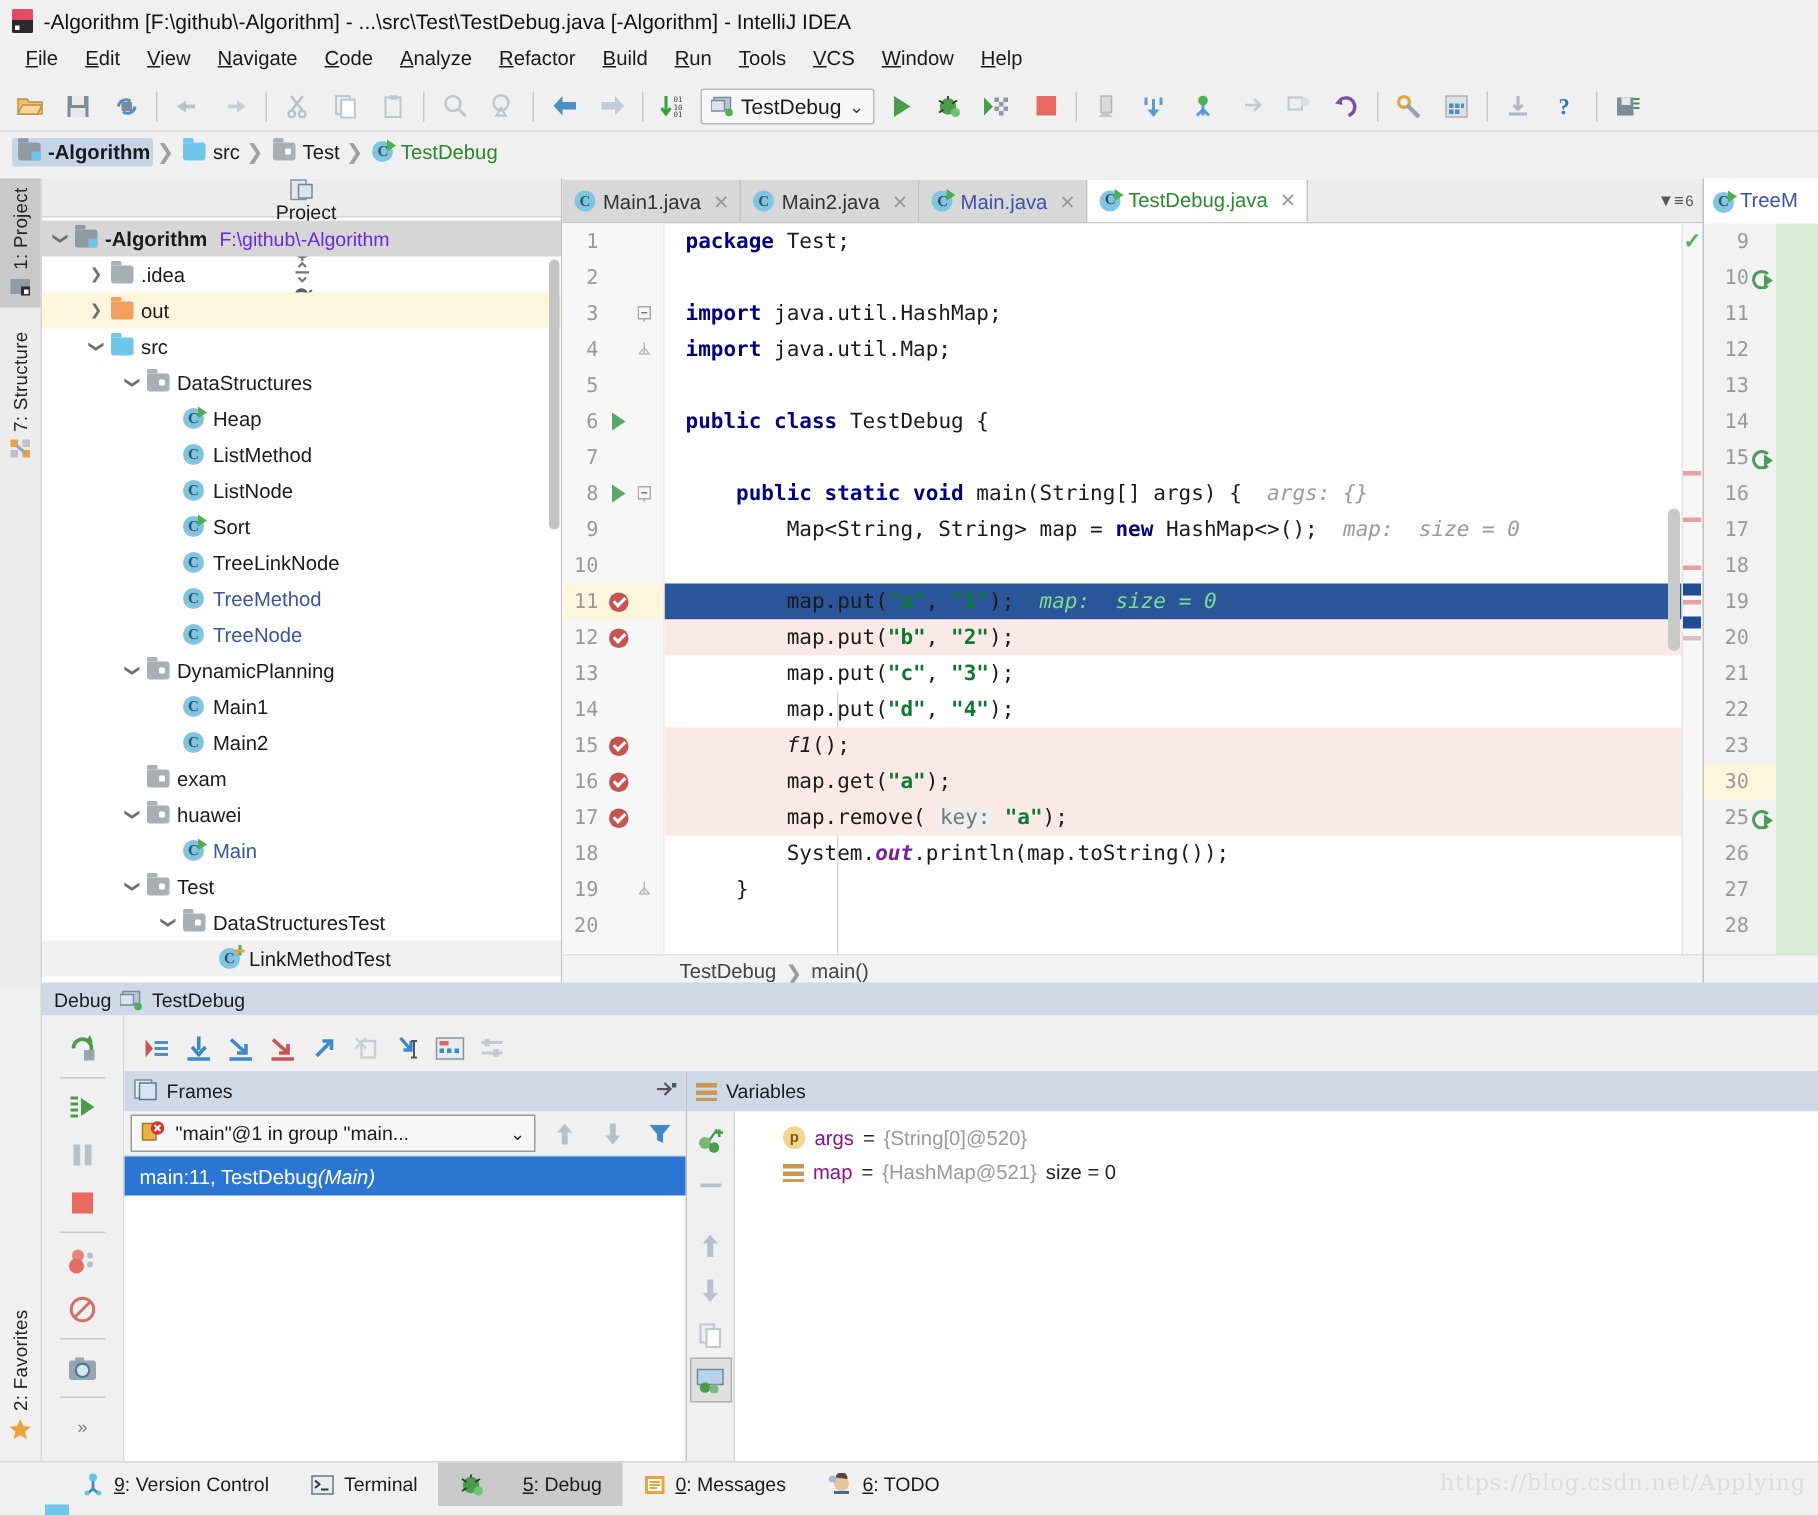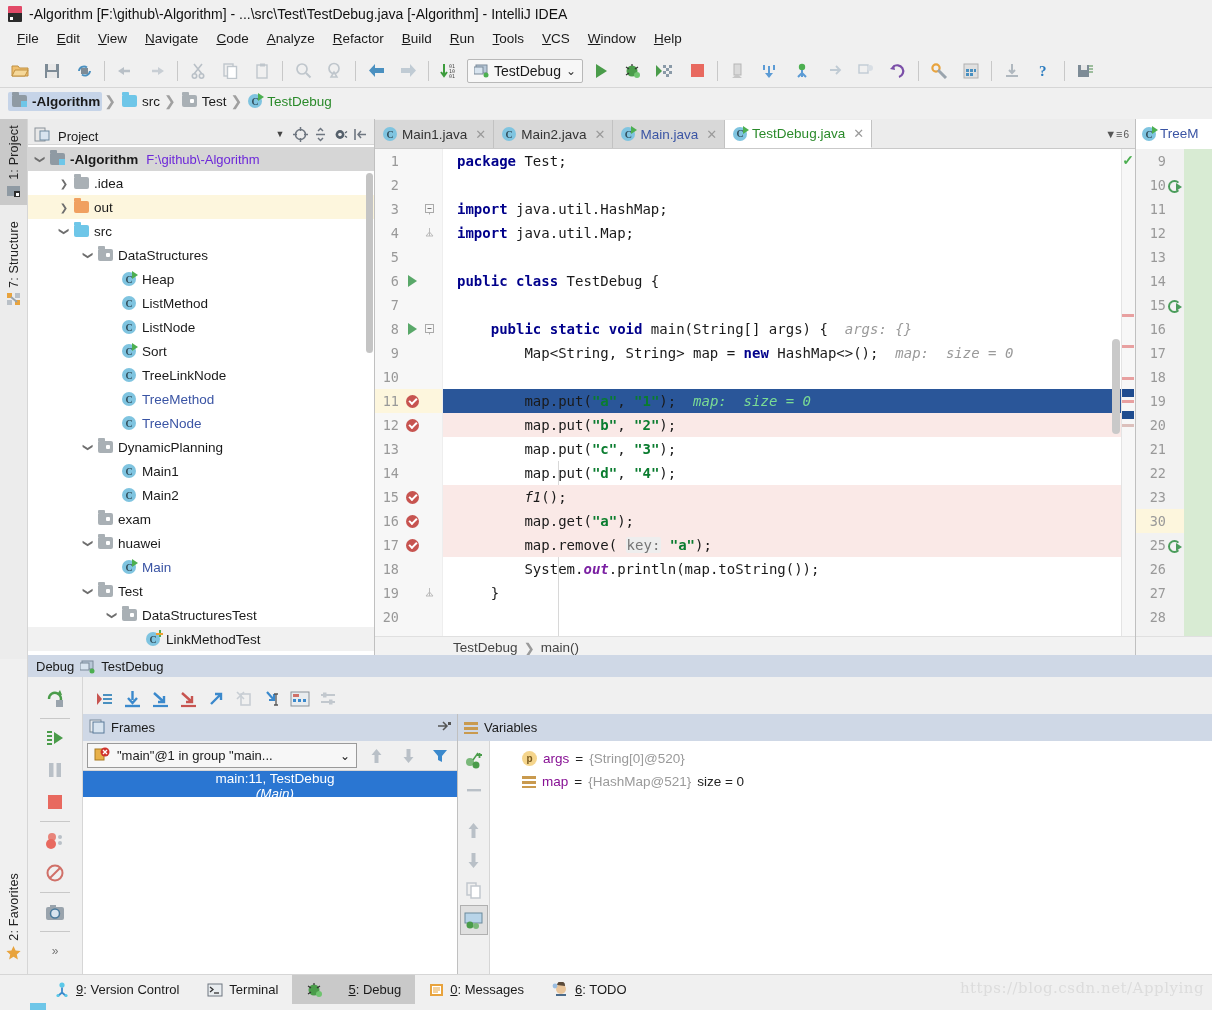--- a/index.html
+++ b/index.html
@@ -58,21 +58,21 @@
   .stripe-btn.active{background:#c9c9c9;}
   .vlabel{writing-mode:vertical-rl;transform:rotate(180deg);font-size:12.5px;color:#222;letter-spacing:0.2px;white-space:nowrap;}
 
   .left-stripe-bottom{
     position:absolute;left:0;top:659px;width:28px;height:315px;background:#f0f0f0;border-right:1px solid #d6d6d6;
     display:flex;flex-direction:column;justify-content:flex-end;align-items:center;padding-bottom:6px;
   }
 
   
   .project-panel{position:absolute;left:28px;top:119px;width:347px;height:540px;background:#fff;border-right:1px solid #c0c0c0;}
-  .panel-head{height:26px;display:flex;align-items:flex-end;background:#ececec;border-bottom:1px solid #d6d6d6;padding:0 4px;}
+  .panel-head{height:26px;display:flex;align-items:center;background:#ececec;border-bottom:1px solid #d6d6d6;padding:0 4px;flex-direction:column;}
   .panel-title{font-size:13px;margin-left:6px;flex:1;}
   .panel-ico{width:20px;height:20px;display:flex;align-items:center;justify-content:center;}
   .tree{padding-top:2px;font-size:13.5px;position:relative;height:514px;overflow:hidden;}
   .tnode{height:24px;display:flex;align-items:center;white-space:nowrap;padding-left:4px;}
   .tnode .chev{width:16px;text-align:center;color:#6e6e6e;font-size:10px;flex:none;}
   .tnode .ico{width:18px;margin-right:4px;flex:none;display:flex;align-items:center;justify-content:center;}
   .tnode .lbl{flex:none;}
   .tnode .sub{color:#6d28d9;margin-left:8px;font-size:13px;}
   .tnode.row-sel-grey{background:#d6d6d6;}
   .tnode.row-hl{background:#fdf6dd;}
@@ -173,21 +173,21 @@
         border:1px solid #c2c2c2;border-bottom:none;}
   .dtab.active{background:#fff;font-weight:bold;}
   .dw-tools{display:flex;align-items:center;gap:2px;padding-left:8px;height:30px;}
   .dwt{width:26px;height:26px;display:flex;align-items:center;justify-content:center;}
 
   .panes{position:absolute;left:55px;top:37px;width:1177px;height:260px;display:flex;}
   .frames-pane{width:375px;background:#fff;border-right:1px solid #c0c0c0;position:relative;}
   .pane-head{height:27px;background:#cfd8e6;display:flex;align-items:center;gap:6px;padding:0 6px;font-size:13px;}
   .thread-row{height:30px;display:flex;align-items:center;gap:6px;padding:2px 4px;background:#f0f0f0;border-bottom:1px solid #d6d6d6;}
   .thread-combo{flex:1;display:flex;align-items:center;gap:6px;height:25px;padding:0 6px;border:1px solid #9a9a9a;background:#f7f7f7;font-size:13px;}
-  .frame-row{height:26px;display:flex;align-items:center;padding-left:10px;font-size:13.5px;background:#2a76d2;color:#fff;flex-direction:column;}
+  .frame-row{height:26px;display:flex;align-items:center;padding-left:10px;font-size:13.5px;background:#2a76d2;color:#fff;}
   .vars-pane{flex:1;background:#fff;position:relative;}
   .vars-toolbar{position:absolute;left:0;top:27px;width:32px;height:233px;background:#f0f0f0;border-right:1px solid #d6d6d6;
                 display:flex;flex-direction:column;align-items:center;padding-top:4px;}
   .vb{width:28px;height:30px;display:flex;align-items:center;justify-content:center;}
   .vb.sel{background:#e0e0e0;border:1px solid #b0b0b0;}
   .vars-list{position:absolute;left:32px;top:27px;right:0;bottom:0;background:#fff;padding-top:6px;}
   .var-row{height:23px;display:flex;align-items:center;gap:6px;padding-left:32px;font-size:13.5px;}
   .vname{color:#871094;}
   .veq{color:#222;}
   .vval{color:#9a9a9a;}

